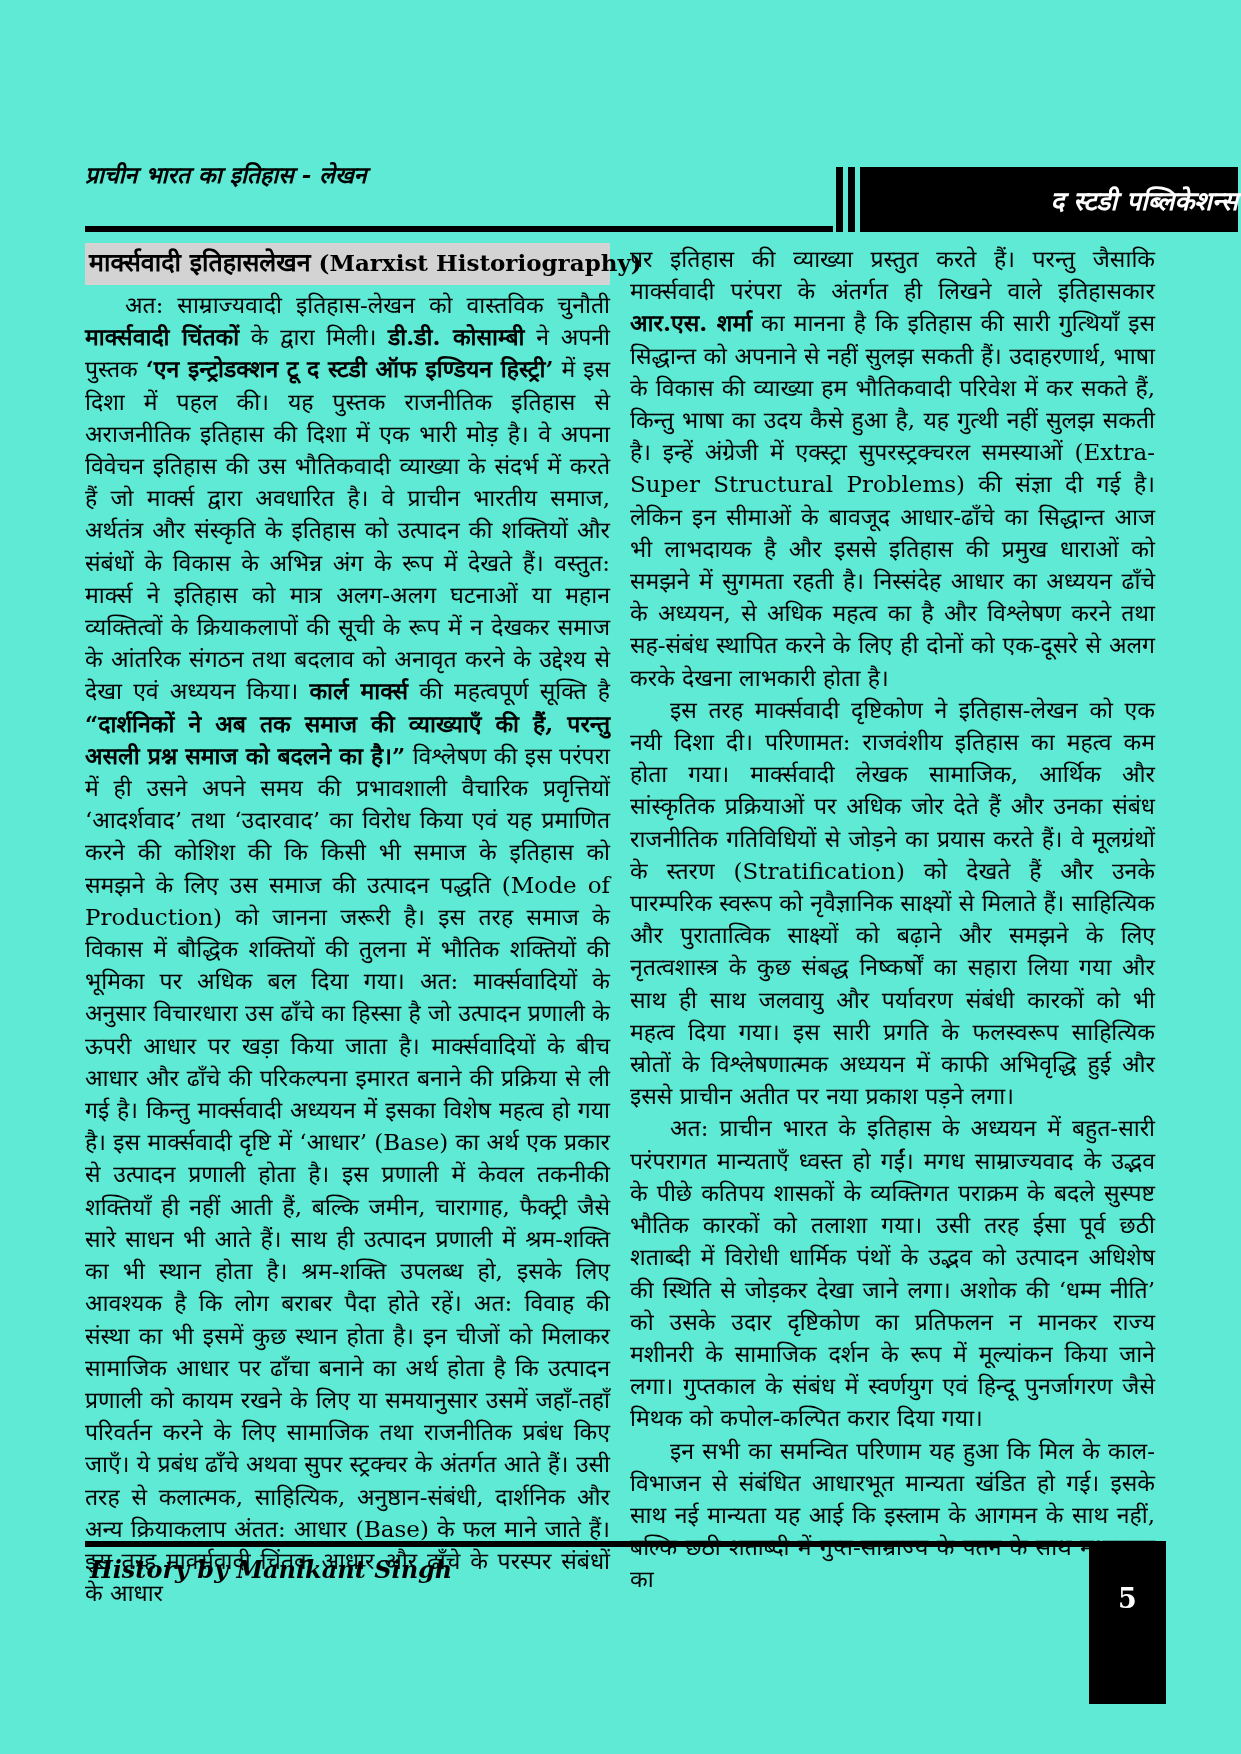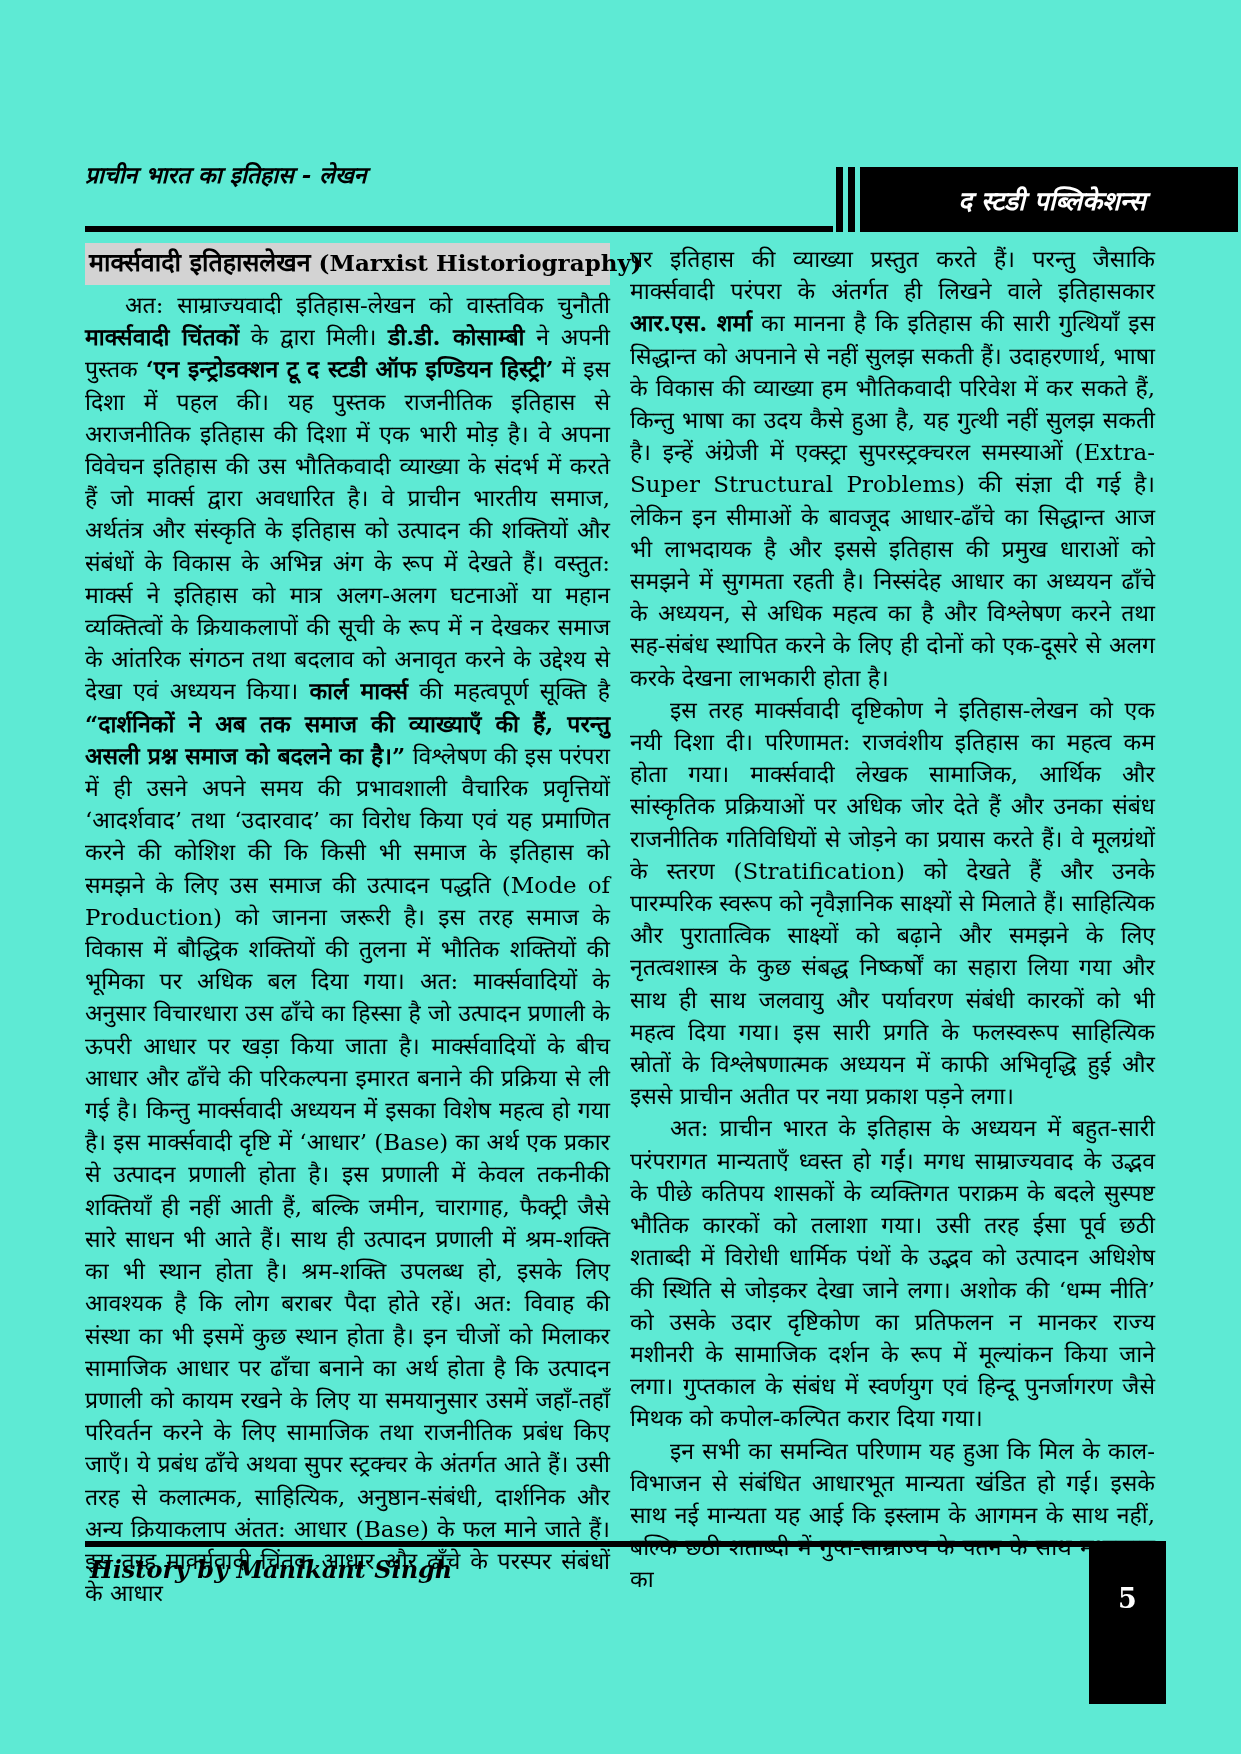--- a/index.html
+++ b/index.html
@@ -52,21 +52,21 @@
   .publisher-box {
     position: absolute;
     left: 866px;
     top: 167px;
     width: 372px;
     height: 65px;
     background: #000000;
     color: #ffffff;
     display: flex;
     align-items: center;
-    justify-content: center;
+    justify-content: flex-end;
     font-size: 26px;
     font-weight: bold;
     font-style: italic;
     white-space: nowrap;
   }
 
   
   .col {
     position: absolute;
     top: 243px;

